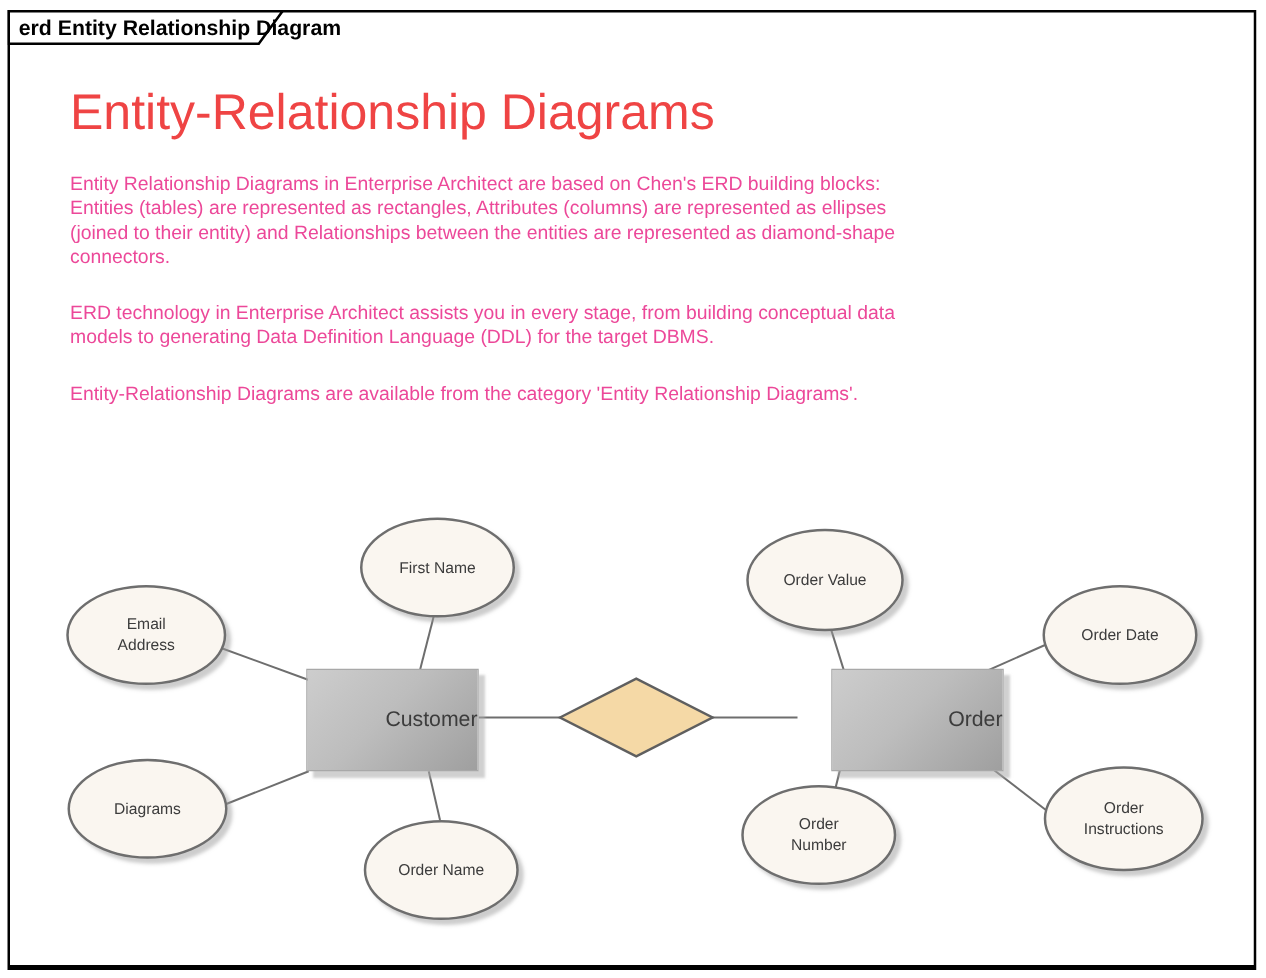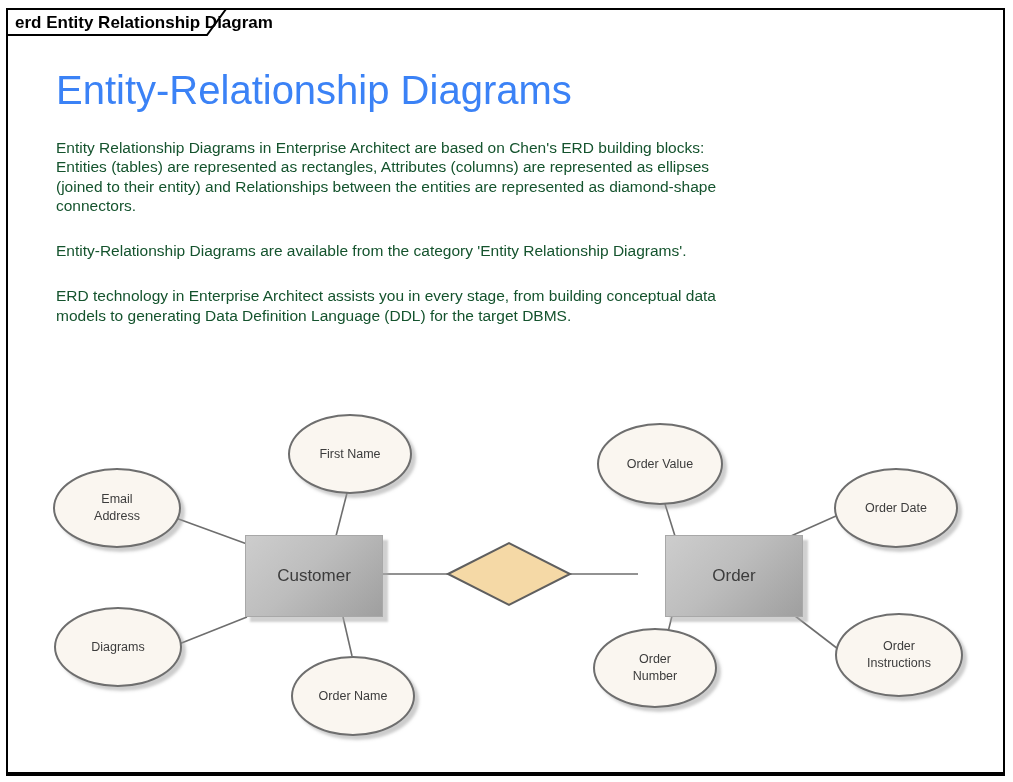--- a/index.html
+++ b/index.html
@@ -40,54 +40,54 @@
     color: #000000;
     white-space: nowrap;
   }
 
   
   .doc-title {
     position: absolute;
     left: 56px; top: 68px;
     font-size: 40px;
     font-weight: 400;
-    color: #3b82f6;
+    color: #ef4444;
     z-index: 2;
     white-space: nowrap;
   }
   .doc-body {
     position: absolute;
     left: 56px; top: 138px;
     width: 695px;
     z-index: 2;
   }
   .doc-body p {
     margin: 0 0 26px 0;
     font-size: 15.5px;
     line-height: 19.3px;
-    color: #14532d;
+    color: #ec4899;
   }
 
   
   .connector-layer {
     position: absolute;
     left: 0; top: 0;
     width: 1013px; height: 782px;
     z-index: 1;
   }
 
   .entity {
     position: absolute;
     box-sizing: border-box;
     background: linear-gradient(135deg, #cdcdcd 0%, #bdbdbd 45%, #9f9f9f 100%);
     border: 1px solid #a8a8a8;
     box-shadow: 5px 5px 2px rgba(170,170,170,0.55);
     display: flex;
     align-items: center;
-    justify-content: center;
+    justify-content: flex-end;
     font-size: 17px;
     color: #3c3c3c;
     z-index: 2;
   }
   .entity-customer { left: 245px; top: 535px; width: 138px; height: 82px; }
   .entity-order    { left: 637px; top: 535px; width: 138px; height: 82px; margin-left: 28px; }
 
   .attr-ellipse {
     position: absolute;
     box-sizing: border-box;
@@ -125,22 +125,22 @@
 <div class="frame-tab">
   <svg width="224" height="29" viewBox="0 0 224 29">
     <polygon points="1,1 220,1 201,27 1,27" fill="#ffffff" stroke="#000000" stroke-width="2"></polygon>
   </svg>
   <span class="tab-label">erd Entity Relationship Diagram</span>
 </div>
 
 <div class="doc-title">Entity-Relationship Diagrams</div>
 <div class="doc-body">
   <p>Entity Relationship Diagrams in Enterprise Architect are based on Chen's ERD building blocks: Entities (tables) are represented as rectangles, Attributes (columns) are represented as ellipses (joined to their entity) and Relationships between the entities are represented as diamond-shape connectors.</p>
+  <p>ERD technology in Enterprise Architect assists you in every stage, from building conceptual data models to generating Data Definition Language (DDL) for the target DBMS.</p>
   <p>Entity-Relationship Diagrams are available from the category 'Entity Relationship Diagrams'.</p>
-  <p>ERD technology in Enterprise Architect assists you in every stage, from building conceptual data models to generating Data Definition Language (DDL) for the target DBMS.</p>
 </div>
 
 <svg class="connector-layer" viewBox="0 0 1013 782">
   <g stroke="#6e6e6e" stroke-width="1.6" fill="none">
     <line x1="173" y1="517" x2="247" y2="544"></line>
     <line x1="347" y1="493" x2="336" y2="536"></line>
     <line x1="179" y1="644" x2="247" y2="617"></line>
     <line x1="343" y1="617" x2="352" y2="656"></line>
     <line x1="383" y1="574" x2="450" y2="574"></line>
     <line x1="568" y1="574" x2="638" y2="574"></line>

